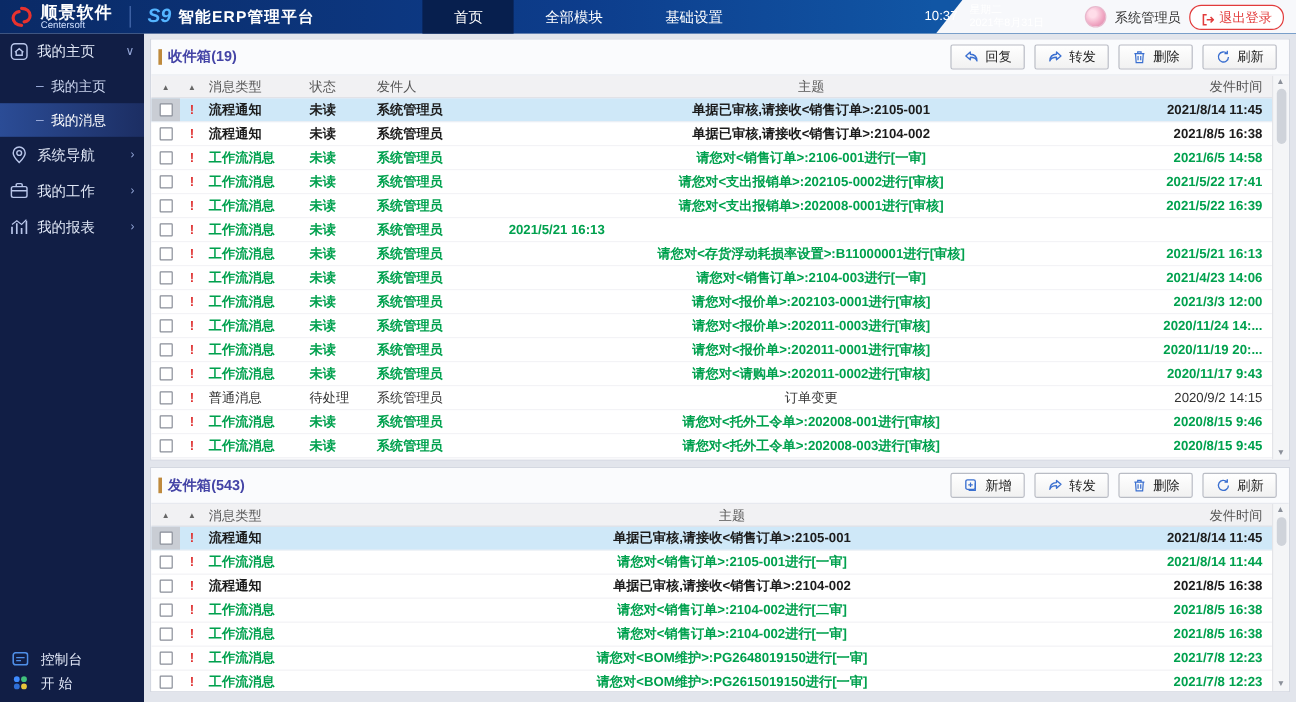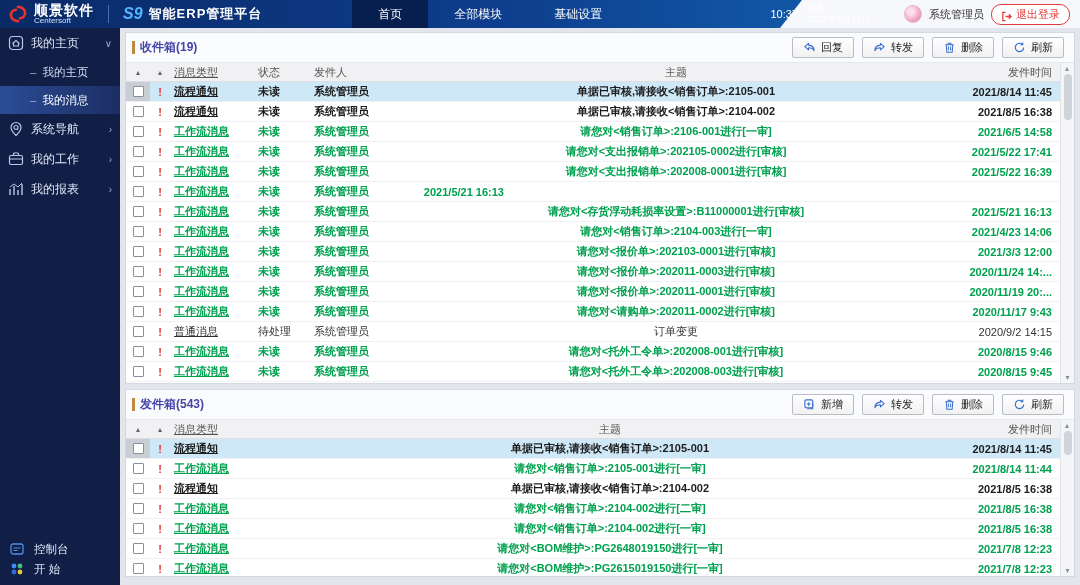--- a/index.html
+++ b/index.html
@@ -70,21 +70,21 @@
   .tbl-body { flex:1; display:flex; flex-direction:column; overflow:hidden; }
   .trow { display:flex; align-items:center; height:20px; flex:none; border-bottom:1px solid #f0f1f4; background:#fff; }
   .trow.hdr { background:#f1f1f3; border-bottom:1px solid #dcdee4; color:#555; height:19px; font-size:11px; }
   .trow.selected { background:#cfe8f8; }
   .cell { overflow:hidden; white-space:nowrap; text-overflow:ellipsis; }
   .col-sel { width:24px; flex:none; display:flex; justify-content:center; align-items:center; align-self:stretch; }
   .trow.selected .col-sel { background:#c9cdd4; }
   .cb { width:11px; height:11px; border:1px solid #8a8f99; background:#fff; border-radius:1px; }
   .col-flag { width:20px; flex:none; text-align:center; color:#e03434; font-weight:bold; font-size:11px; }
   .hdr .col-flag, .hdr .col-sel { color:#666; font-size:8px; }
-  .col-type { width:84px; flex:none; padding-left:4px;text-decoration:underline; }
+  .col-type { width:84px; flex:none; padding-left:4px; }
   .col-status { width:56px; flex:none; padding-left:4px; }
   .col-sender { width:92px; flex:none; padding-left:4px; }
   .col-subject { flex:1; text-align:center; }
   .col-time { width:110px; flex:none; text-align:right; padding-right:8px; }
   .ob .col-type { width:100px; }
   .trow.black { color:#1c1c1c; font-weight:bold; }
   .trow.green { color:#00a14e; font-weight:bold; }
   .trow.plain { color:#333; font-weight:normal; }
 
   

